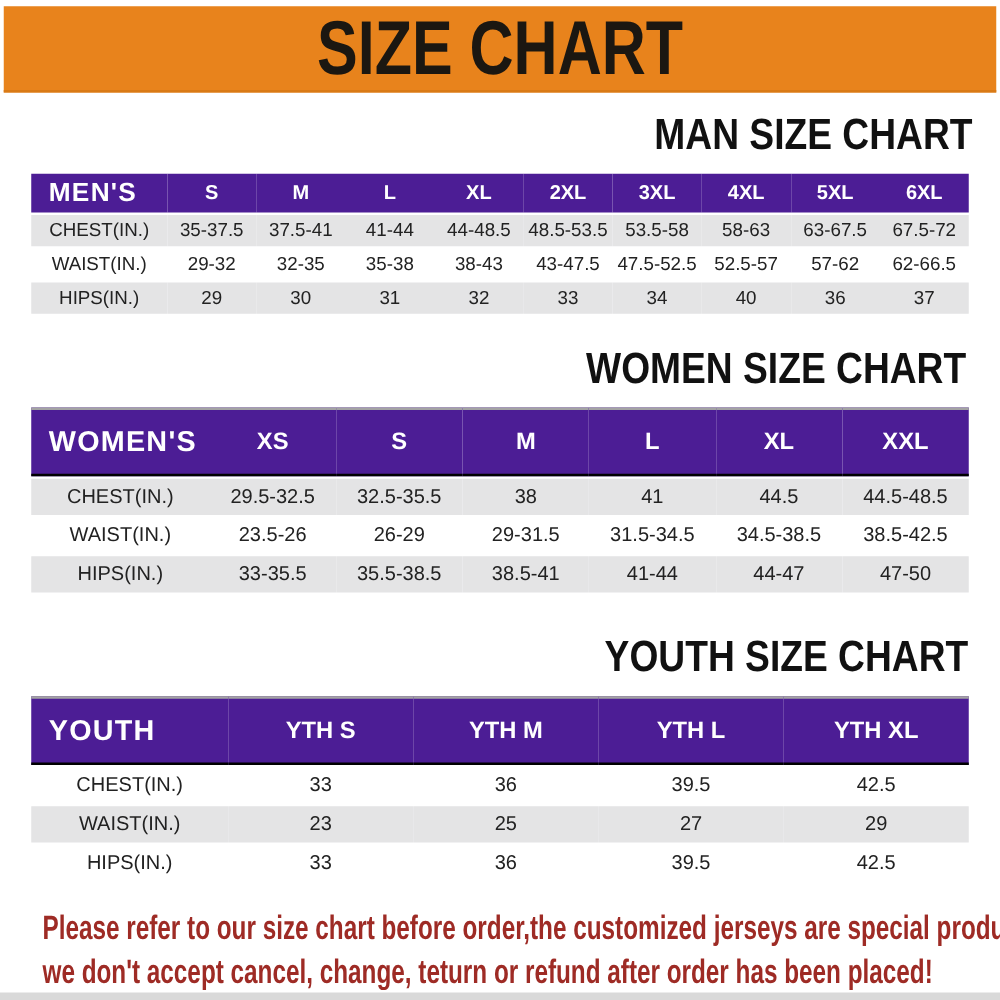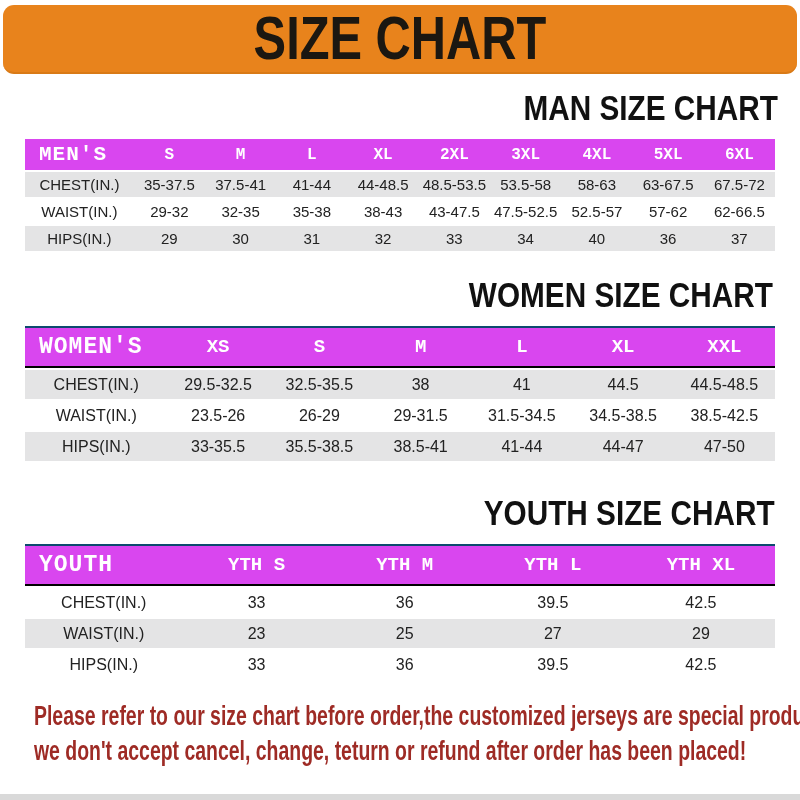--- a/index.html
+++ b/index.html
@@ -12,21 +12,20 @@
 
   
   .banner {
     margin: 5px 3px 0 3px;
     height: 69px;
     background: #E8831C;
     display: flex;
     align-items: center;
     justify-content: center;
     border-bottom: 2px solid #d97a16;
-    border-radius: 11px;
   }
   .banner-title {
     display: inline-block;
     font-size: 61px;
     font-weight: 900;
     letter-spacing: 0px;
     color: #1b1711;
     transform: scaleX(0.80);
     white-space: nowrap;
     line-height: 1;
@@ -52,47 +51,46 @@
 
   
   table.size-table {
     width: 750px;
     margin: 12px auto 0 auto;
     border-collapse: separate;
     border-spacing: 0 2px;
     table-layout: fixed;
   }
   table.size-table th {
-    background: #d946ef;
+    background: #4c1d95;
     color: #ffffff;
     font-weight: bold;
     vertical-align: middle;
     text-align: center;
-    font-family: Liberation Mono, monospace;
   }
   table.size-table th.corner {
     text-align: left;
     padding-left: 14px;
     letter-spacing: 1px;
   }
   table.size-table td {
     text-align: center;
     vertical-align: middle;
     color: #222;
   }
   tr.shaded td { background: #E4E4E5; }
   tr.plain  td { background: #ffffff; }
 
   
   table.t-men th { height: 31px; font-size: 16px; }
   table.t-men th.corner { font-size: 21px; }
   table.t-men td { height: 25px; font-size: 15px; }
 
   
-  table.t-big th { height: 42px; font-size: 19px; border-top: 2px solid #0c4a6e; border-bottom: 2px solid #000; }
+  table.t-big th { height: 55px; font-size: 19px; border-top: 2px solid #a3a3a3; border-bottom: 2px solid #000; }
   table.t-big th.corner { font-size: 23px; }
   table.t-big td { height: 29px; font-size: 16px; }
 
   
   .footer-note {
     margin-top: 18px;
     padding-left: 34px;
   }
   .footer-line {
     white-space: nowrap;

